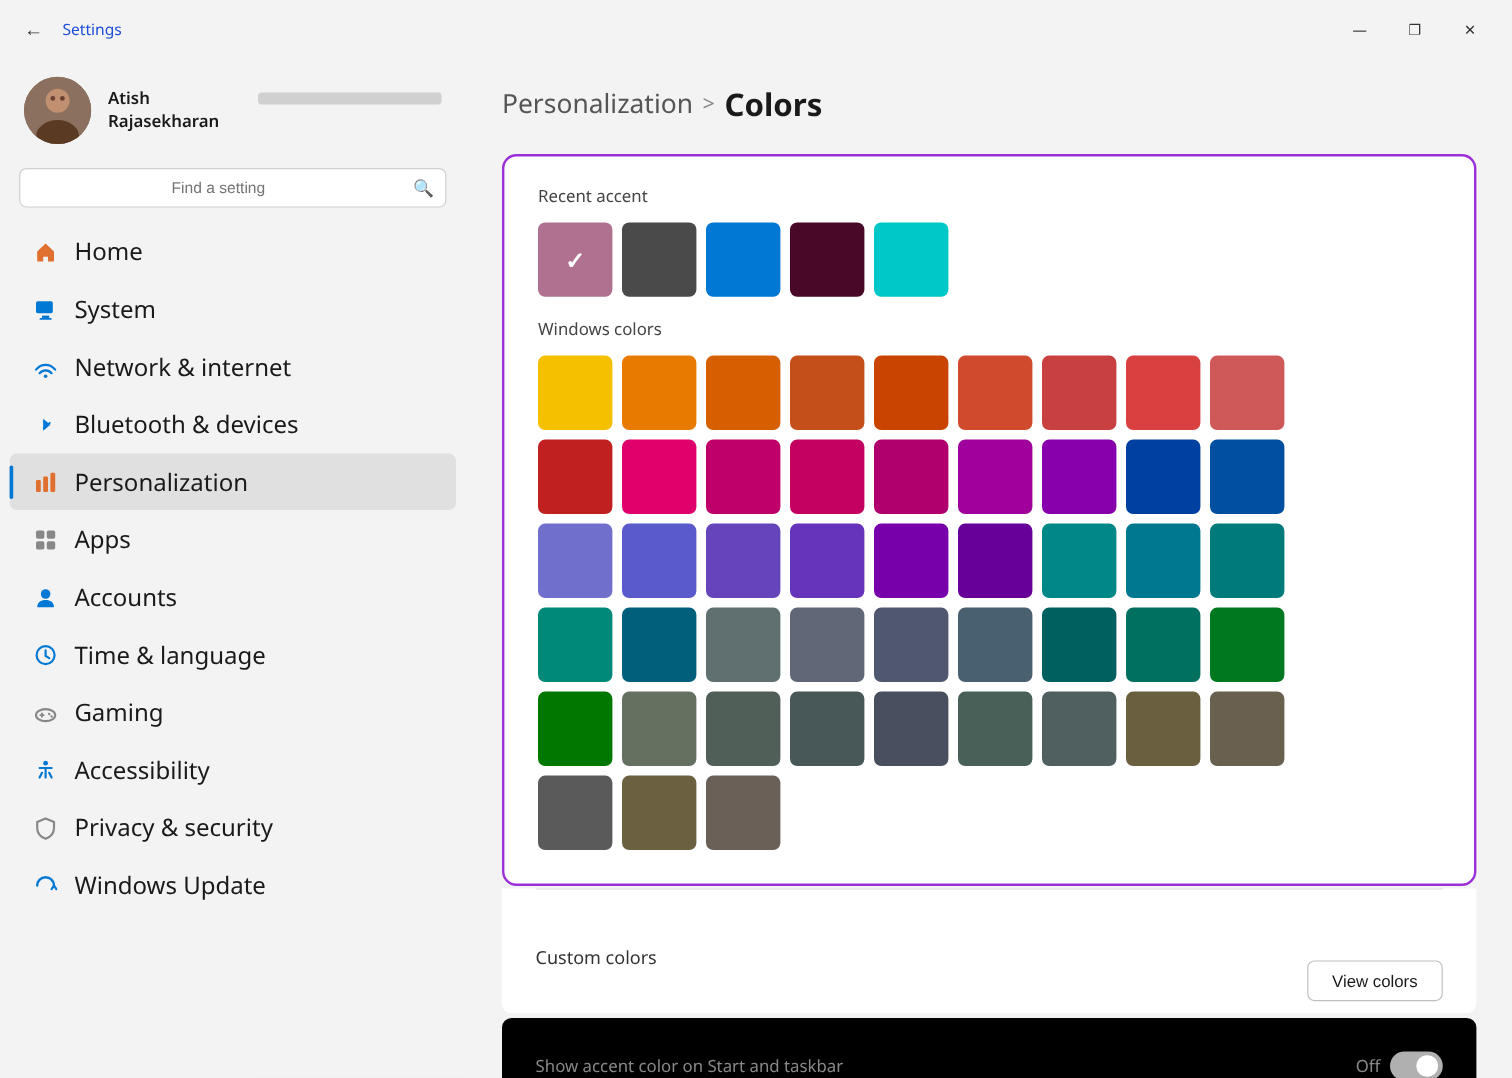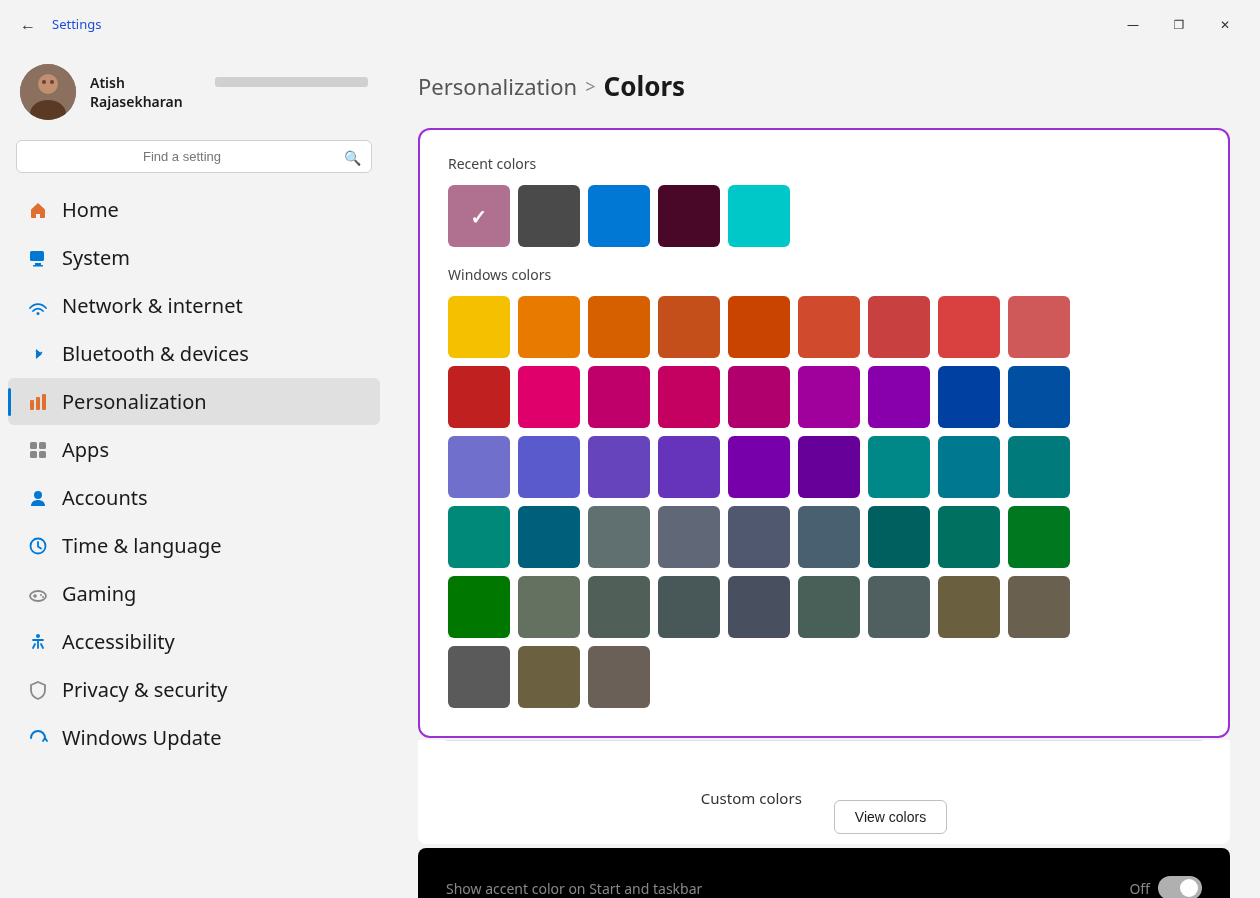--- a/index.html
+++ b/index.html
@@ -197,21 +197,21 @@
 
     
     .divider {
       height: 1px;
       background: #e0e0e0;
       margin: 0 0 0 0;
     }
 
     
     .custom-colors-bar {
-      display: flex; align-items: center; justify-content: center;
+      display: flex; align-items: center; justify-content: space-between;
       padding: 20px 0 10px 0;
       gap: 32px;
     }
     .custom-colors-label { font-size: 15px; color: #333; }
     .view-colors-btn {
       padding: 8px 20px;
       border: 1px solid #c0c0c0;
       border-radius: 6px;
       background: white;
       font-size: 14px; color: #1a1a1a;
@@ -431,21 +431,21 @@
 
     <div class="breadcrumb">
       <span class="breadcrumb-parent">Personalization</span>
       <span class="breadcrumb-sep">&gt;</span>
       <span class="breadcrumb-current">Colors</span>
     </div>
 
     <div class="colors-panel">
 
       <div>
-        <div class="section-label">Recent colors</div>
+        <div class="section-label">Recent accent</div>
         <div class="swatches-row">
 
           <div class="swatch selected" style="background:#b07090;"></div>
 
           <div class="swatch" style="background:#4a4a4a;"></div>
 
           <div class="swatch" style="background:#0078d4;"></div>
 
           <div class="swatch" style="background:#4a0828;"></div>
 

